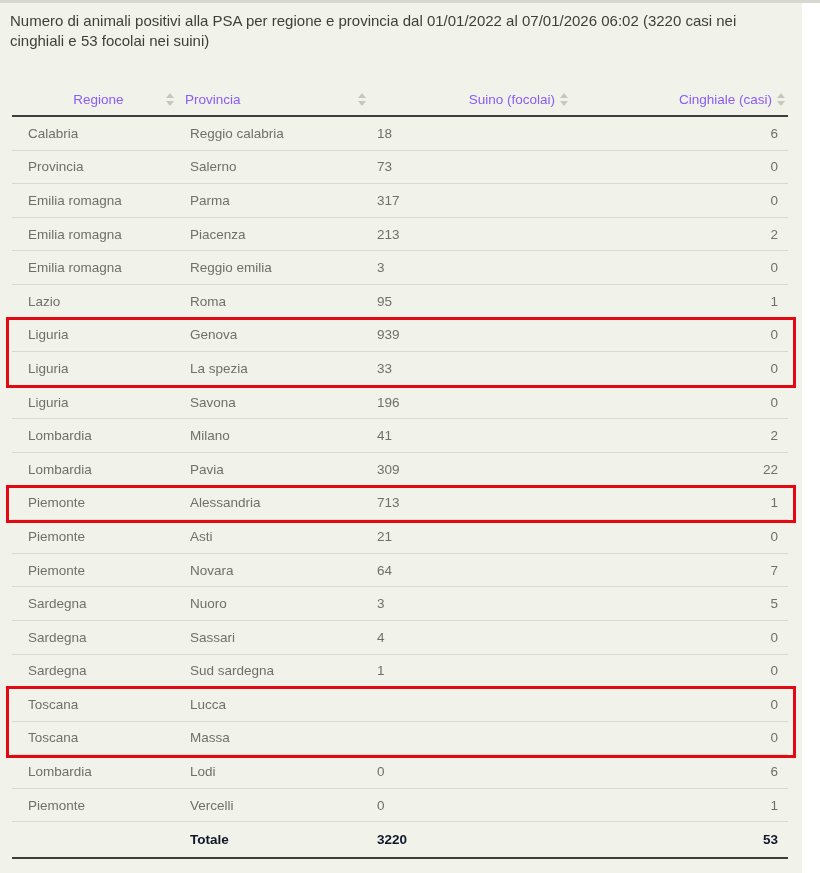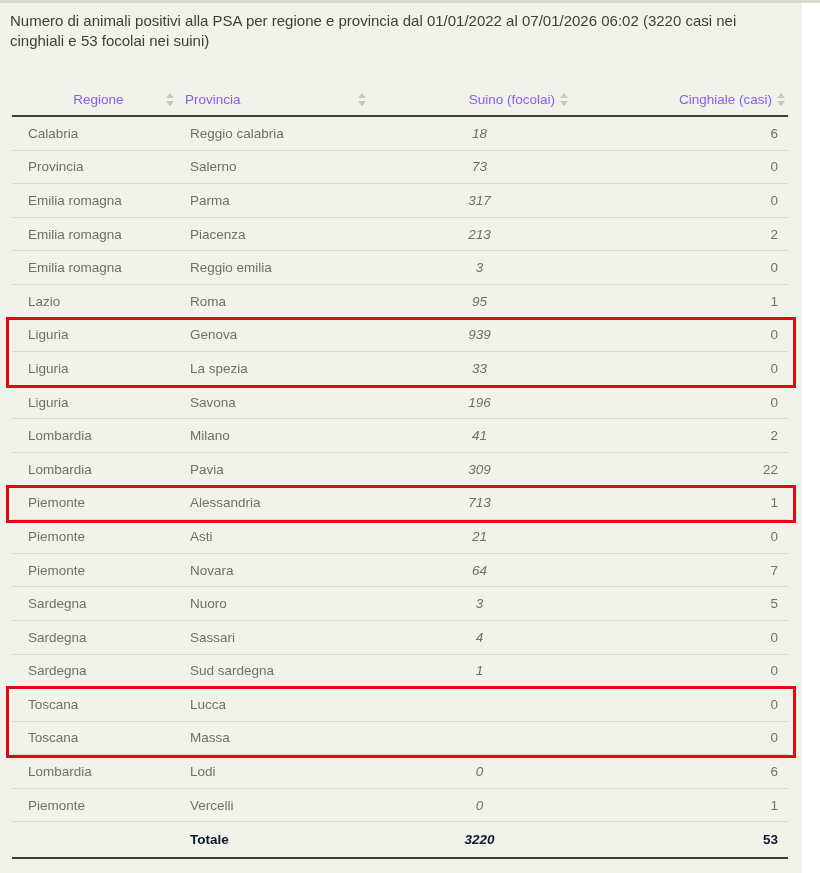--- a/index.html
+++ b/index.html
@@ -33,21 +33,21 @@
     border-top:5px solid #c7c8bd;}
   .sort.abs{position:absolute;right:10px;top:50%;margin-top:-6.5px;}
   .sort.inl{margin-left:5px;}
   .trow{
     display:flex;align-items:center;height:33.6px;box-sizing:border-box;
     border-bottom:1px solid #d9dbd0;font-size:13.5px;color:#6f706b;
   }
   .td{box-sizing:border-box;white-space:nowrap;}
   .td1{width:173px;padding-left:16px;}
   .td2{width:192px;padding-left:5px;}
-  .td3{width:217px;text-align:center;padding-right:12px;font-style:italic;}
+  .td3{width:217px;text-align:left;padding-right:12px;}
   .td4{flex:1;text-align:right;padding-right:10px;}
   .trow.total{
     height:37px;border-bottom:2px solid #3e3e3c;
     font-weight:bold;color:#0f172a;
   }
   .hl-box{
     position:absolute;left:-6px;width:790px;box-sizing:border-box;
     border:3px solid #e30912;z-index:4;pointer-events:none;
   }
 </style>

